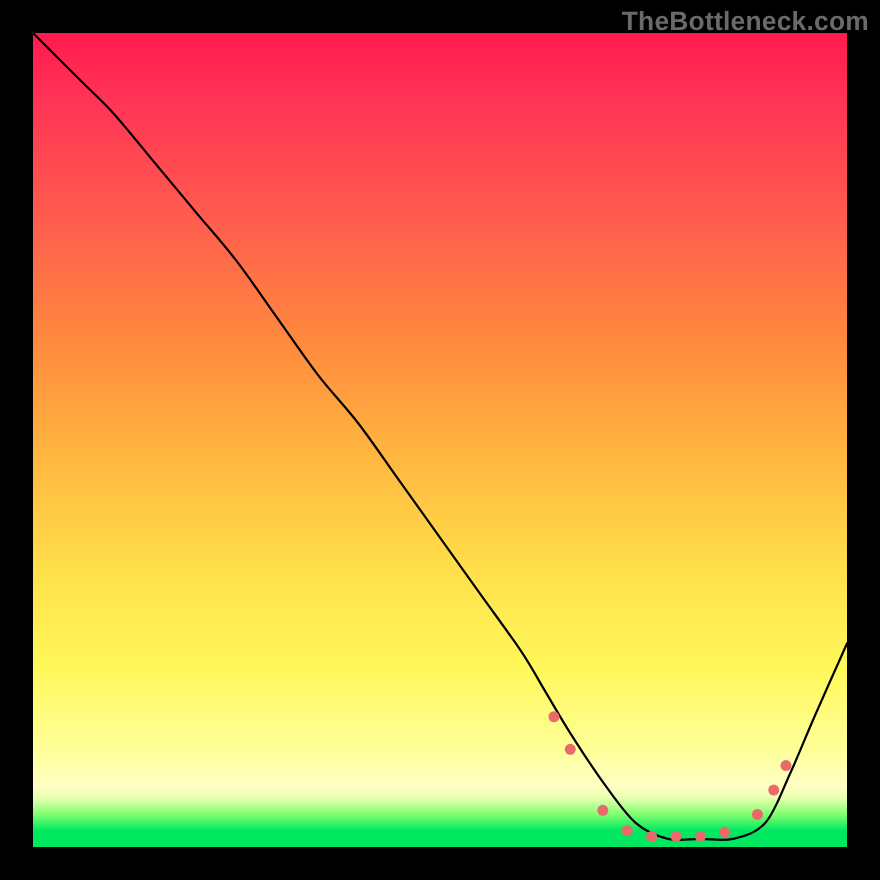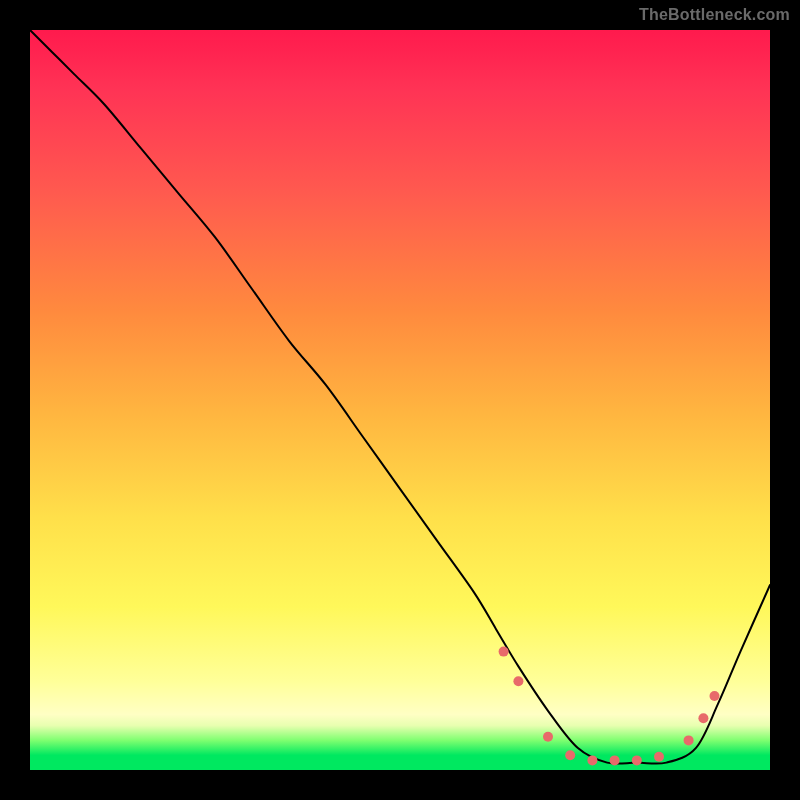--- a/index.html
+++ b/index.html
@@ -46,21 +46,21 @@
     left: 0;
     top: 0;
     width: 740px;
     height: 740px;
   }
   .watermark {
     position: absolute;
     top: 6px;
     right: 10px;
     color: #6a6a6a;
-    font-size: 16px;
+    font-size: 24px;
     font-weight: 600;
     letter-spacing: 0.2px;
     user-select: none;
   }
 </style>
 </head>
 <body>
 
 <div class="frame">
   <div class="plot">

